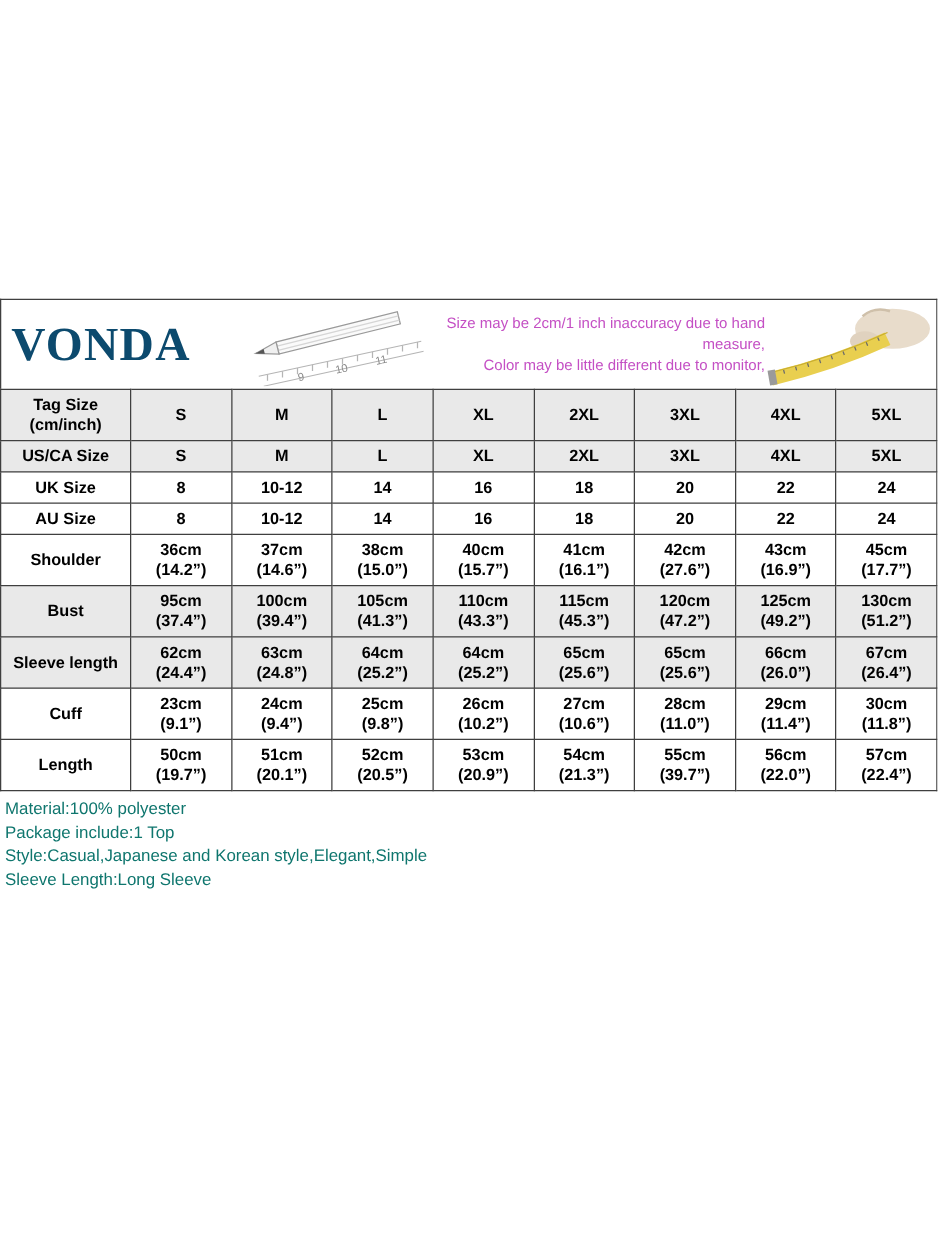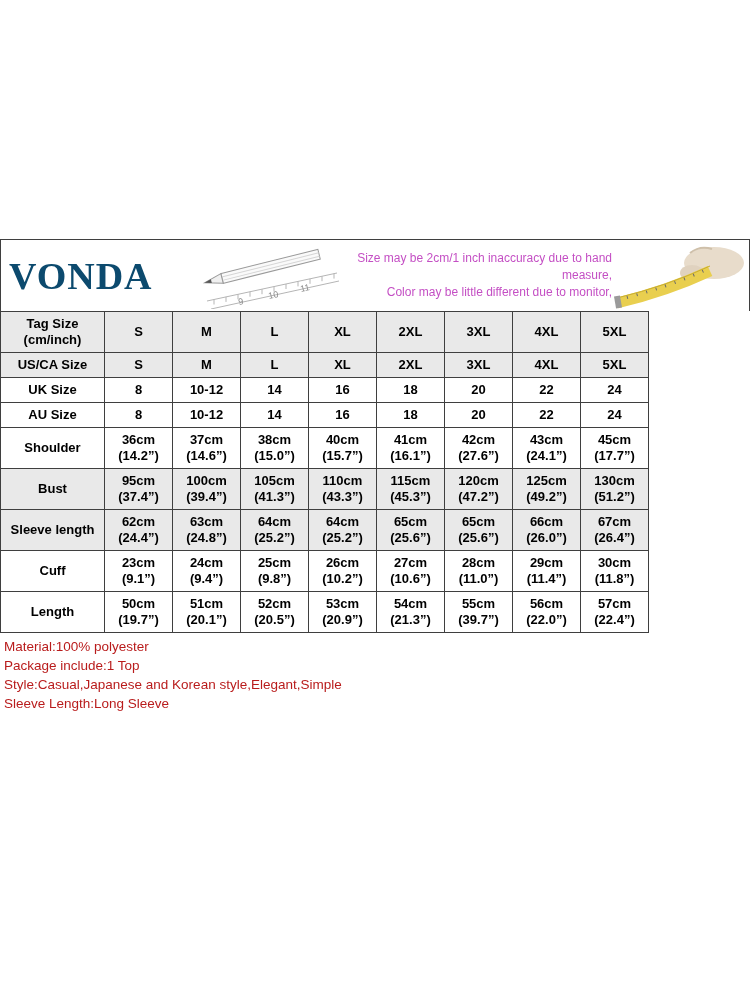--- a/index.html
+++ b/index.html
@@ -22,33 +22,33 @@
   .logo {
     font-family:"Liberation Serif", serif;
     font-weight:bold; font-size:38px; letter-spacing:1px;
     color:#0c4a6e; padding-left:8px; width:188px; flex:0 0 auto;
   }
   .sketch { width:150px; height:66px; flex:0 0 auto; }
   .notes { flex:1 1 auto; text-align:right; font-size:12px; line-height:17px; }
   .tape { width:135px; height:70px; flex:0 0 auto; margin-right:2px; }
 
   
-  table.size-table { width:649px; border-collapse:collapse; table-layout:fixed; }
+  table.size-table { width:750px; border-collapse:collapse; table-layout:fixed; }
   .size-table td {
     border:1px solid #3f3f3f;
     text-align:center; vertical-align:middle;
     font-weight:bold; font-size:13px; line-height:16px;
     padding:4px 2px; white-space:pre-line; background:#fff;
   }
   .size-table tr.shaded td { background:#e9e9e9; }
   .size-table td.label-cell { font-size:13px; }
 
   
   .details { padding:4px 0 0 4px; }
-  .detail-line { font-size:13.5px; line-height:19px; color:#b91c1c; }
+  .detail-line { font-size:13.5px; line-height:19px; color:#0f766e; }
 </style>
 </head>
 <body>
 
 <div class="canvas">
 
   <div class="header-band">
     <div class="logo">VONDA</div>
 
     <div class="sketch">
@@ -155,21 +155,21 @@
 (14.6”)</td>
           <td>38cm
 (15.0”)</td>
           <td>40cm
 (15.7”)</td>
           <td>41cm
 (16.1”)</td>
           <td>42cm
 (27.6”)</td>
           <td>43cm
-(24.1”)</td>
+(16.9”)</td>
           <td>45cm
 (17.7”)</td>
         </tr>
         <tr class="shaded">
           <td class="label-cell">Bust</td>
           <td>95cm
 (37.4”)</td>
           <td>100cm
 (39.4”)</td>
           <td>105cm

